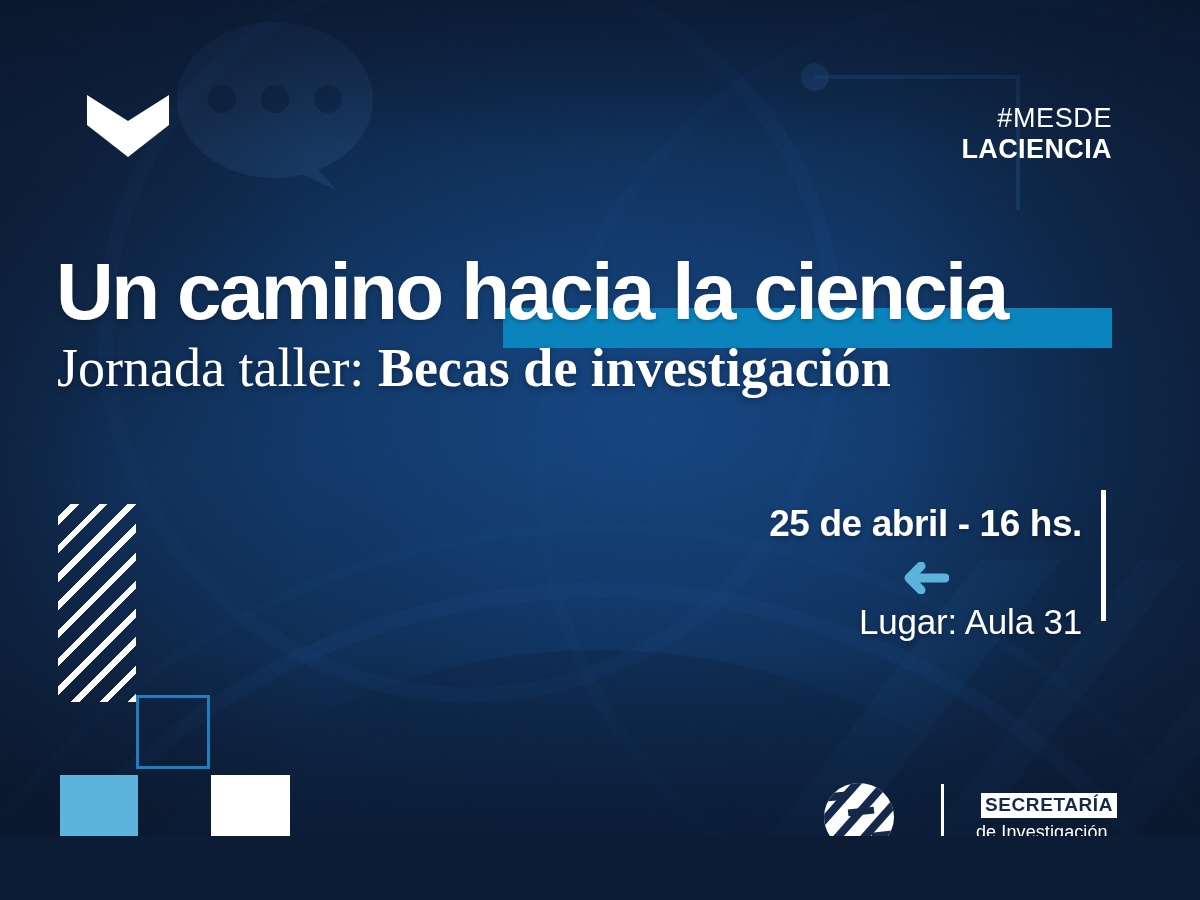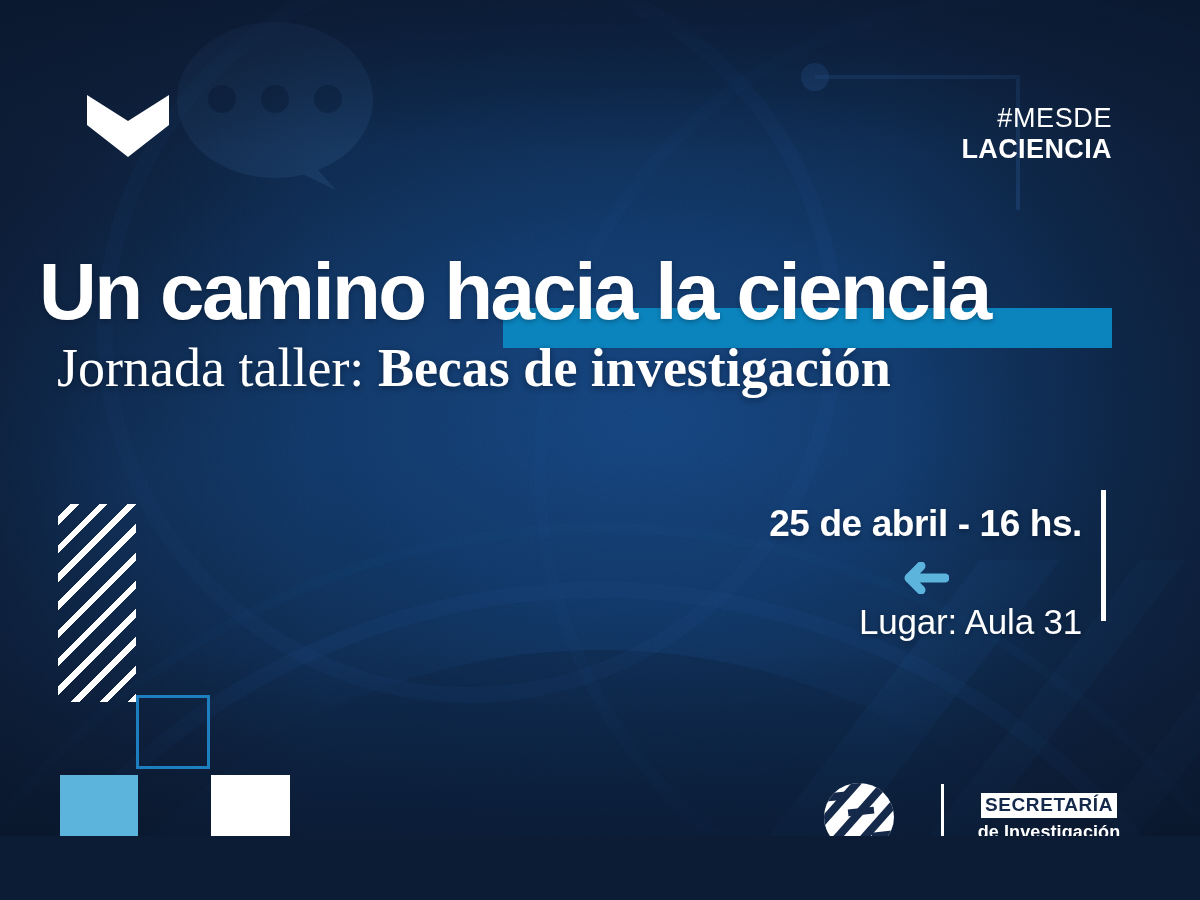--- a/index.html
+++ b/index.html
@@ -123,21 +123,21 @@
 
   
   .title-block {
     position: absolute;
     left: 0; top: 252px;
     width: 1200px;
   }
   .title-main {
     position: relative;
     margin: 0;
-    padding-left: 39px;
+    padding-left: 56px;
     font-size: 80px;
     font-weight: 700;
     letter-spacing: -2.6px;
     line-height: 1.0;
     color: #ffffff;
     white-space: nowrap;
     z-index: 3;
     text-shadow: 0 2px 5px rgba(4,12,26,0.30);
   }
   .hl-box {
@@ -213,24 +213,24 @@
     font-weight: 700;
     letter-spacing: 0.6px;
     padding: 2px 4px 4px 4px;
     line-height: 1.0;
   }
   .brand-bottom {
     display: block;
     margin-top: 5px;
     color: #ffffff;
     font-size: 18px;
-    font-weight: 700;
+    font-weight: 400;
     letter-spacing: 0.1px;
     line-height: 1.1;
-    text-align: center;
+    text-align: left;
     width: 146px;
   }
   .brand-top-wrap { width: 146px; text-align: center; }
 </style>
 </head>
 <body>
 
 <div id="poster">
 
   <div class="bg-base"></div>

